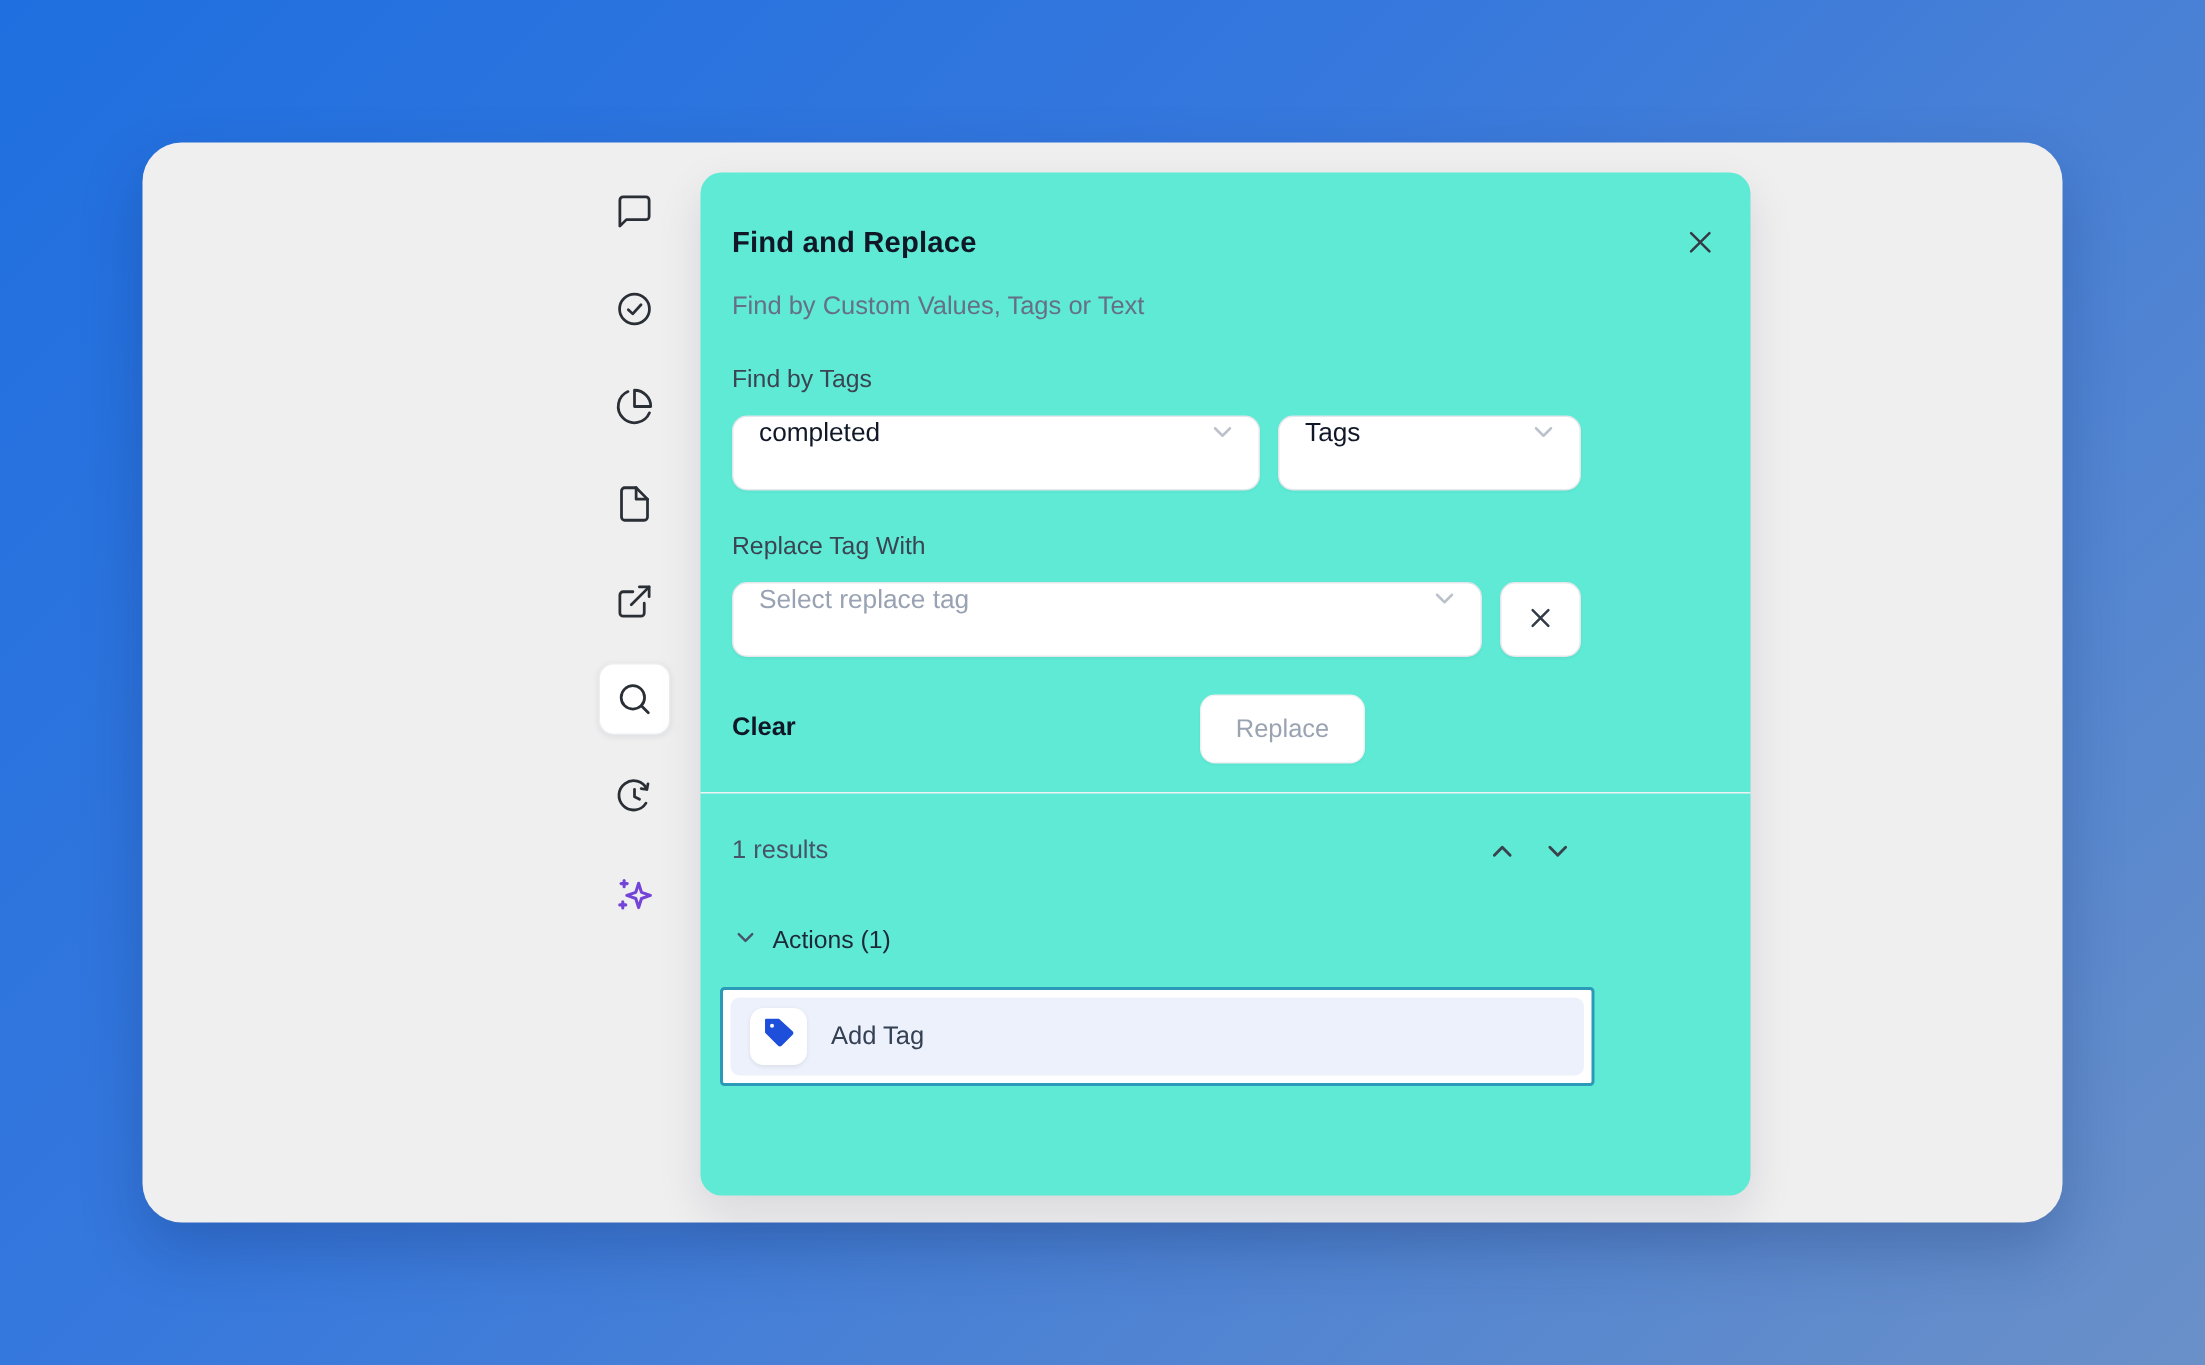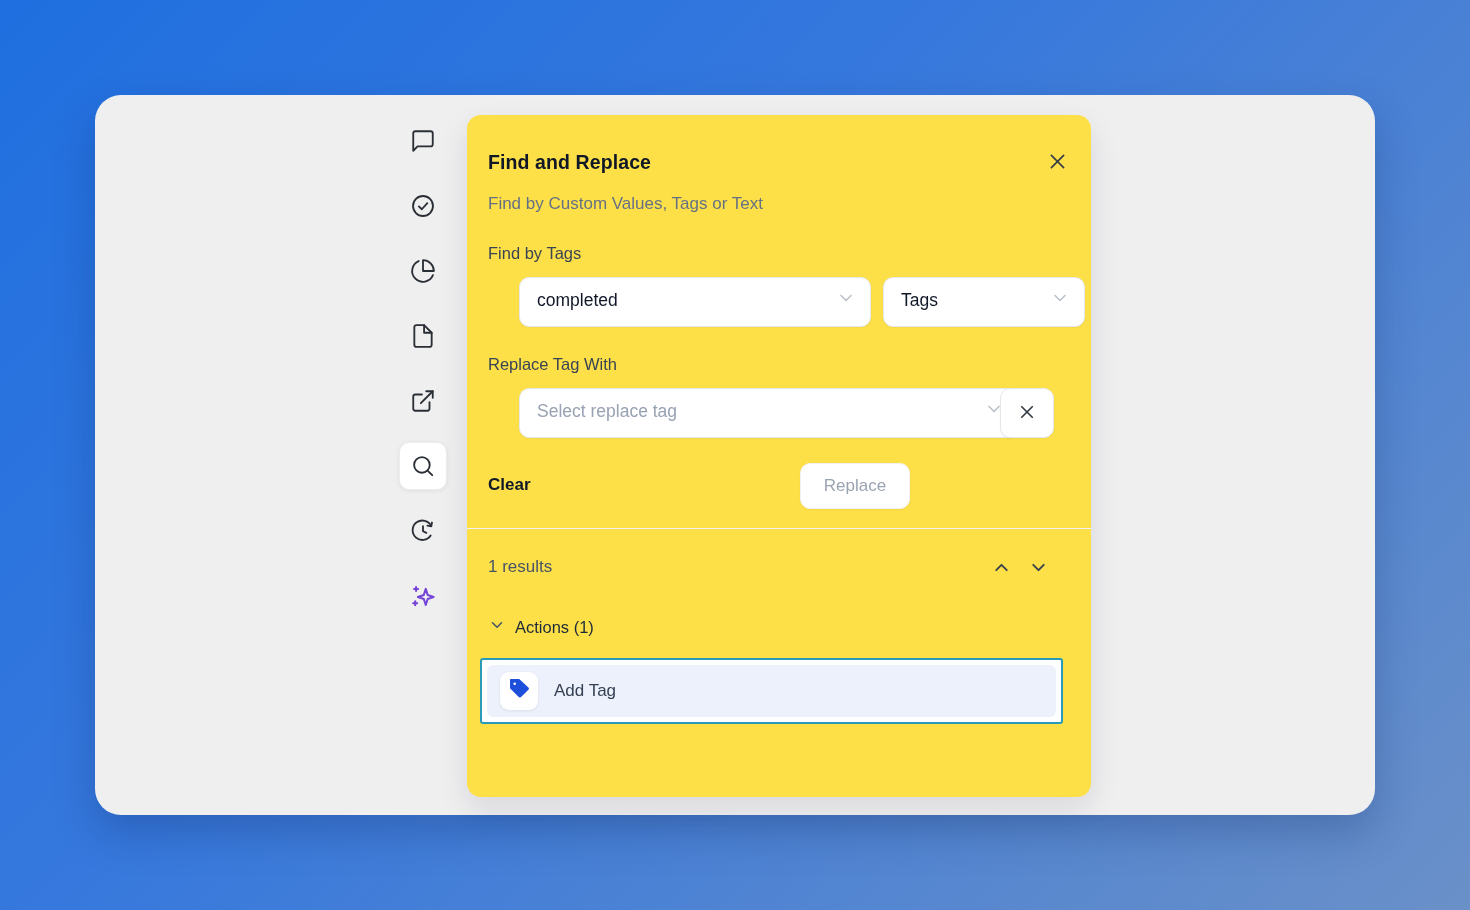--- a/index.html
+++ b/index.html
@@ -13,37 +13,37 @@
   
   .icon-rail { position:absolute; left:304px; top:22px; width:48px; display:flex;
     flex-direction:column; gap:17px; }
   .rail-item { width:48px; height:48px; display:flex; align-items:center; justify-content:center;
     border-radius:10px; cursor:pointer; }
   .rail-item.active { background:#FFFFFF; border:1px solid #ECEDEF;
     box-shadow:0 1px 4px rgba(16,24,40,.08); }
   .rail-item svg { display:block; }
 
   
-  .panel { position:absolute; left:372px; top:20px; width:624px; height:682px;
-    background:#fde047; border-radius:14px; box-shadow:0 12px 30px rgba(16,24,40,.10); }
+  .panel { position:absolute; left:372px; top:20px; width:700px; height:682px;
+    background:#5eead4; border-radius:14px; box-shadow:0 12px 30px rgba(16,24,40,.10); }
 
   .panel-title { position:absolute; left:21px; top:33px; font-size:19.5px; font-weight:700;
     color:#101828; line-height:28px; letter-spacing:.1px; }
   .close-btn { position:absolute; right:18px; top:32px; width:32px; height:32px; display:flex;
     align-items:center; justify-content:center; cursor:pointer; border-radius:8px; background:transparent; border:none; }
   .panel-subtitle { position:absolute; left:21px; top:76px; font-size:17px; color:#667085;
     line-height:26px; }
 
   .field-label { position:absolute; left:21px; font-size:16.5px; color:#3A4453; line-height:24px; }
   .label-find { top:126px; }
   .label-replace { top:237px; }
 
   .select { position:absolute; height:50px; background:#fff; border:1px solid #E4E7EC;
-    border-radius:10px; display:flex; align-items:center; padding:0 14px 4px 17px;
-    cursor:pointer; box-shadow:0 1px 2px rgba(16,24,40,.04);margin-left:31px; }
+    border-radius:10px; display:flex; align-items:flex-start; padding:0 14px 4px 17px;
+    cursor:pointer; box-shadow:0 1px 2px rgba(16,24,40,.04); }
   .select .sel-text { flex:1; font-size:17.5px; color:#101828; white-space:nowrap; overflow:hidden; }
   .select .sel-text.placeholder { color:#98A2B3; }
   .select-find { left:21px; top:162px; width:352px; }
   .select-type { left:385px; top:162px; width:202px; }
   .select-replace { left:21px; top:273px; width:500px; }
 
   .clear-x-btn { position:absolute; left:533px; top:273px; width:54px; height:50px;
     background:#fff; border:1px solid #E4E7EC; border-radius:10px; display:flex;
     align-items:center; justify-content:center; cursor:pointer;
     box-shadow:0 1px 2px rgba(16,24,40,.04); }

